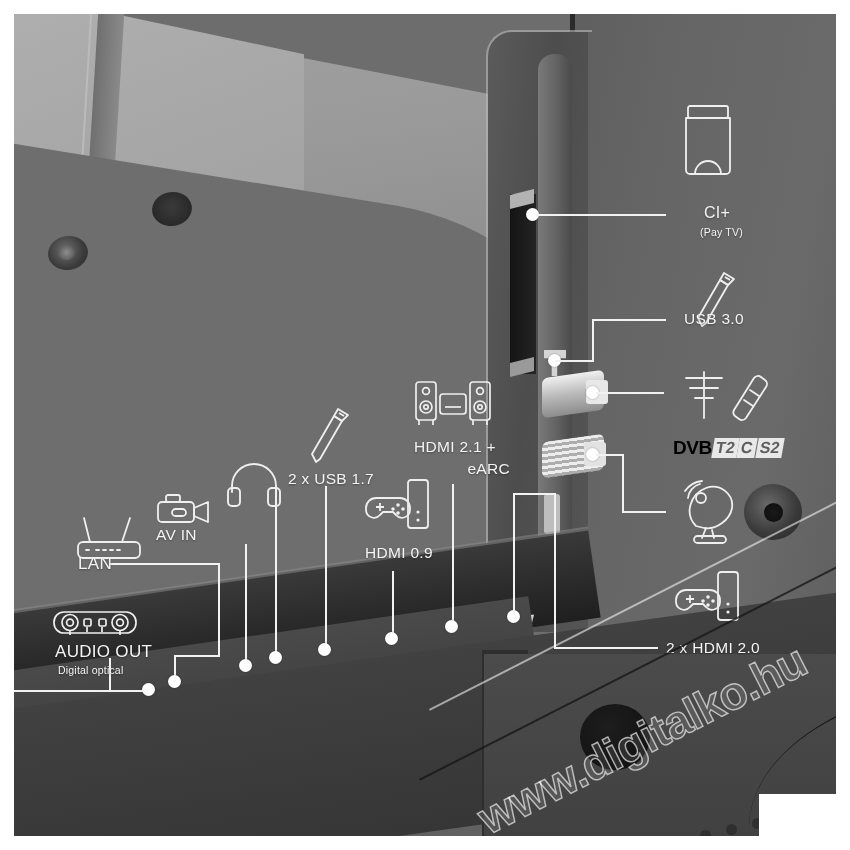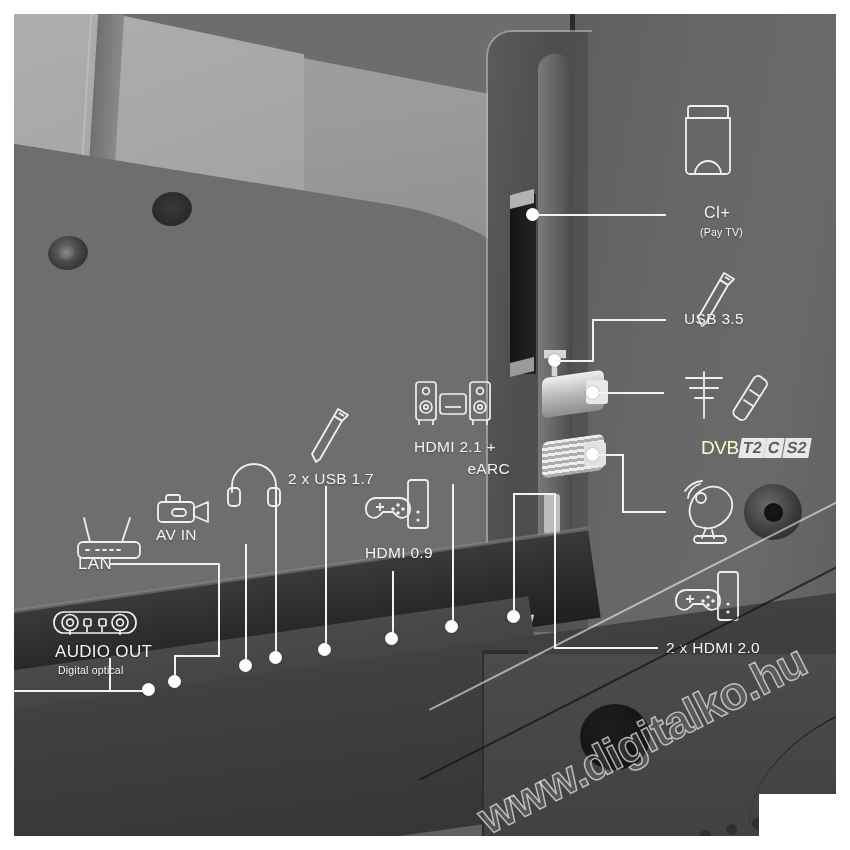--- a/index.html
+++ b/index.html
@@ -146,21 +146,21 @@
     white-space:nowrap;text-shadow:0 1px 2px rgba(0,0,0,.35);
   }
   .lbl.small{font-size:10.5px;letter-spacing:.2px;}
   .lbl.center{text-align:right;}
 
   .ico{position:absolute;color:#efefef;}
   .ico svg{display:block;}
 
   
   .dvb{position:absolute;left:659px;top:423px;display:flex;align-items:center;height:21px;}
-  .dvb .d1{color:#fef9c3;font-size:19px;font-weight:400;letter-spacing:-.5px;font-family:"Liberation Sans",sans-serif;margin-left:28px;}
+  .dvb .d1{color:#000000;font-size:19px;font-weight:700;letter-spacing:-.5px;font-family:"Liberation Sans",sans-serif;}
   .dvb .d2{background:#e8e8e8;color:#5f5f5f;font-size:16px;font-weight:700;padding:1px 3px;margin-left:1px;
            font-family:"Liberation Sans",sans-serif;transform:skewX(-10deg);}
 
   
   .wm{
     position:absolute;left:415px;top:575px;width:470px;height:290px;pointer-events:none;
   }
   .wm-band{
     position:absolute;left:0;top:120px;width:560px;height:2px;background:rgba(255,255,255,.55);
     transform:rotate(-27deg);transform-origin:0 0;
@@ -410,21 +410,21 @@
     <div class="lbl" style="left:690px;top:190px;font-size:16px;">CI+</div>
     <div class="lbl small" style="left:686px;top:212px;">(Pay TV)</div>
 
     <div class="ico" style="left:682px;top:256px;">
       <svg width="40" height="62" viewBox="0 0 40 62" fill="none" stroke="#efefef" stroke-width="1.8" stroke-linejoin="round">
         <path d="M6 56 L2 48 L24 10 L32 15 L10 53 Z"></path>
         <path d="M24 10 L28 3 L38 9 L32 15 Z"></path>
         <path d="M29 7 l5 3"></path>
       </svg>
     </div>
-    <div class="lbl" style="left:670px;top:296px;">USB 3.5</div>
+    <div class="lbl" style="left:670px;top:296px;">USB 3.0</div>
 
     <div class="ico" style="left:660px;top:352px;">
       <svg width="98" height="58" viewBox="0 0 98 58" fill="none" stroke="#efefef" stroke-width="1.8" stroke-linecap="round" stroke-linejoin="round">
         <path d="M30 6 v46 M12 12 h36 M16 22 h28 M21 32 h18"></path>
         <path d="M62 50 l20 -32 a5 5 0 0 1 7 -1 l4 3 a5 5 0 0 1 1 7 l-20 31 a5 5 0 0 1 -7 1 l-4 -3 a5 5 0 0 1 -1 -6 z" transform="translate(-2,-6)"></path>
         <path d="M70 34 l9 6 M76 24 l9 6"></path>
       </svg>
     </div>
 
     <div class="dvb">

